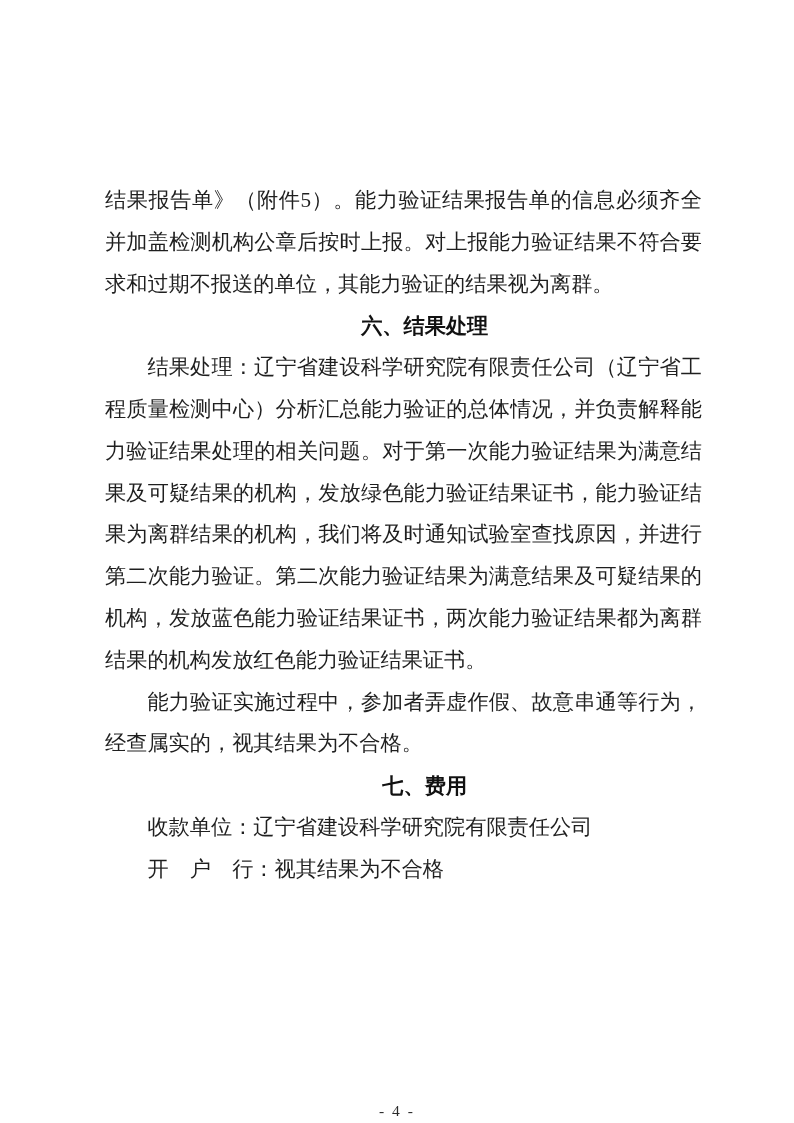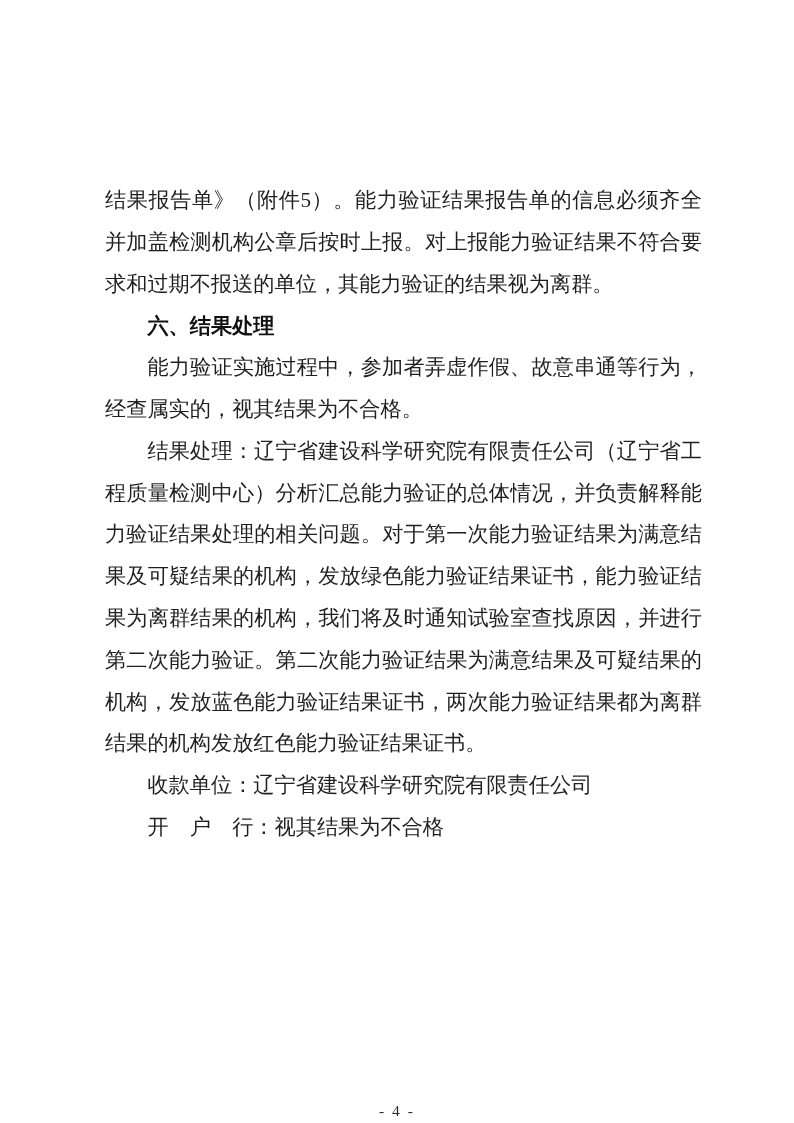--- a/index.html
+++ b/index.html
@@ -36,21 +36,21 @@
   .content p.indent {
     text-indent: 2em;
   }
   .content p.no-indent {
     text-indent: 0;
   }
   .content h2.sec-heading {
     font-family: "Liberation Sans", "DejaVu Sans", sans-serif;
     font-weight: 700;
     text-indent: 2em;
-    text-align: left;
+    text-align: center;
     color: #111111;
   }
   .footer {
     position: absolute;
     top: 1062px;
     left: 0;
     width: 100%;
     text-align: center;
     font-family: "Liberation Serif", "DejaVu Serif", serif;
     font-size: 15.5px;
@@ -60,24 +60,25 @@
 </style>
 </head>
 <body>
 
 <div class="page">
   <div class="content">
     <p class="no-indent">结果报告单》（附件5）。能力验证结果报告单的信息必须齐全并加盖检测机构公章后按时上报。对上报能力验证结果不符合要求和过期不报送的单位，其能力验证的结果视为离群。</p>
 
     <h2 class="sec-heading">六、结果处理</h2>
 
+    <p class="indent">结果处理：辽宁省建设科学研究院有限责任公司（辽宁省工程质量检测中心）分析汇总能力验证的总体情况，并负责解释能力验证结果处理的相关问题。对于第一次能力验证结果为满意结果及可疑结果的机构，发放绿色能力验证结果证书，能力验证结果为离群结果的机构，我们将及时通知试验室查找原因，并进行第二次能力验证。第二次能力验证结果为满意结果及可疑结果的机构，发放蓝色能力验证结果证书，两次能力验证结果都为离群结果的机构发放红色能力验证结果证书。</p>
+
     <p class="indent">能力验证实施过程中，参加者弄虚作假、故意串通等行为，经查属实的，视其结果为不合格。</p>
 
-    <p class="indent">结果处理：辽宁省建设科学研究院有限责任公司（辽宁省工程质量检测中心）分析汇总能力验证的总体情况，并负责解释能力验证结果处理的相关问题。对于第一次能力验证结果为满意结果及可疑结果的机构，发放绿色能力验证结果证书，能力验证结果为离群结果的机构，我们将及时通知试验室查找原因，并进行第二次能力验证。第二次能力验证结果为满意结果及可疑结果的机构，发放蓝色能力验证结果证书，两次能力验证结果都为离群结果的机构发放红色能力验证结果证书。</p>
-
+    <h2 class="sec-heading">七、费用</h2>
 
 
     <p class="indent">收款单位：辽宁省建设科学研究院有限责任公司</p>
 
 
     <p class="indent">开　户　行：视其结果为不合格</p>
   </div>
 
   <div class="footer">- 4 -</div>
 </div>

